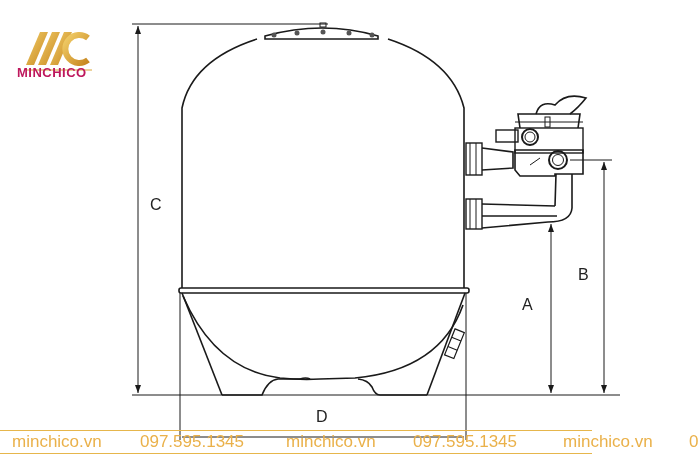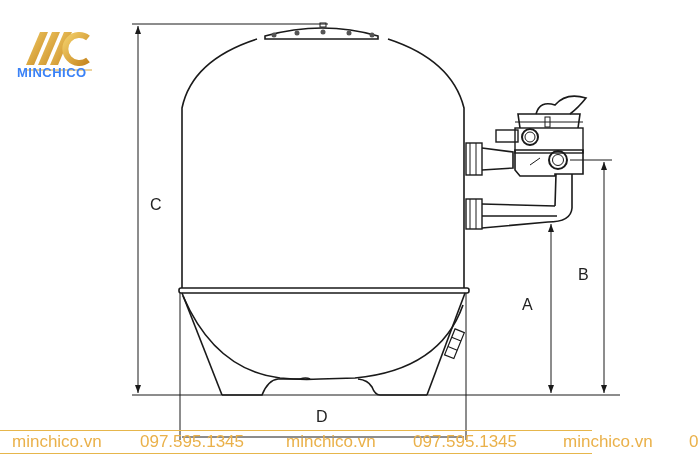--- a/index.html
+++ b/index.html
@@ -1,19 +1,19 @@
 <!DOCTYPE html>
 <html><head>
 <meta charset="utf-8">
 <style>
   html, body { margin: 0; padding: 0; background: #ffffff; }
   #stage { position: relative; width: 700px; height: 467px; overflow: hidden; background: #ffffff; }
   #drawing { position: absolute; left: 0; top: 0; }
   .logo { position: absolute; left: 10px; top: 10px; width: 110px; height: 70px; }
-  .logo-text { position: absolute; left: 17px; top: 65px; font-family: "Liberation Sans", sans-serif; font-weight: bold; font-size: 13px; letter-spacing: 0.5px; color: #3b82f6; }
+  .logo-text { position: absolute; left: 17px; top: 65px; font-family: "Liberation Sans", sans-serif; font-weight: bold; font-size: 13px; letter-spacing: 0.5px; color: #be185d; }
   .dim-label { position: absolute; font-family: "Liberation Sans", sans-serif; font-size: 16px; color: #222; }
   .footer { position: absolute; left: 0; top: 430px; width: 592px; height: 22px; border-top: 1px solid #e6b64c; border-bottom: 1px solid #e6b64c; }
   .footer span { position: absolute; top: 1px; font-family: "Liberation Sans", sans-serif; font-size: 17px; color: #eab14a; white-space: nowrap; }
 </style>
 </head>
 <body>
 
 <div id="stage">
 
   <div class="logo">

